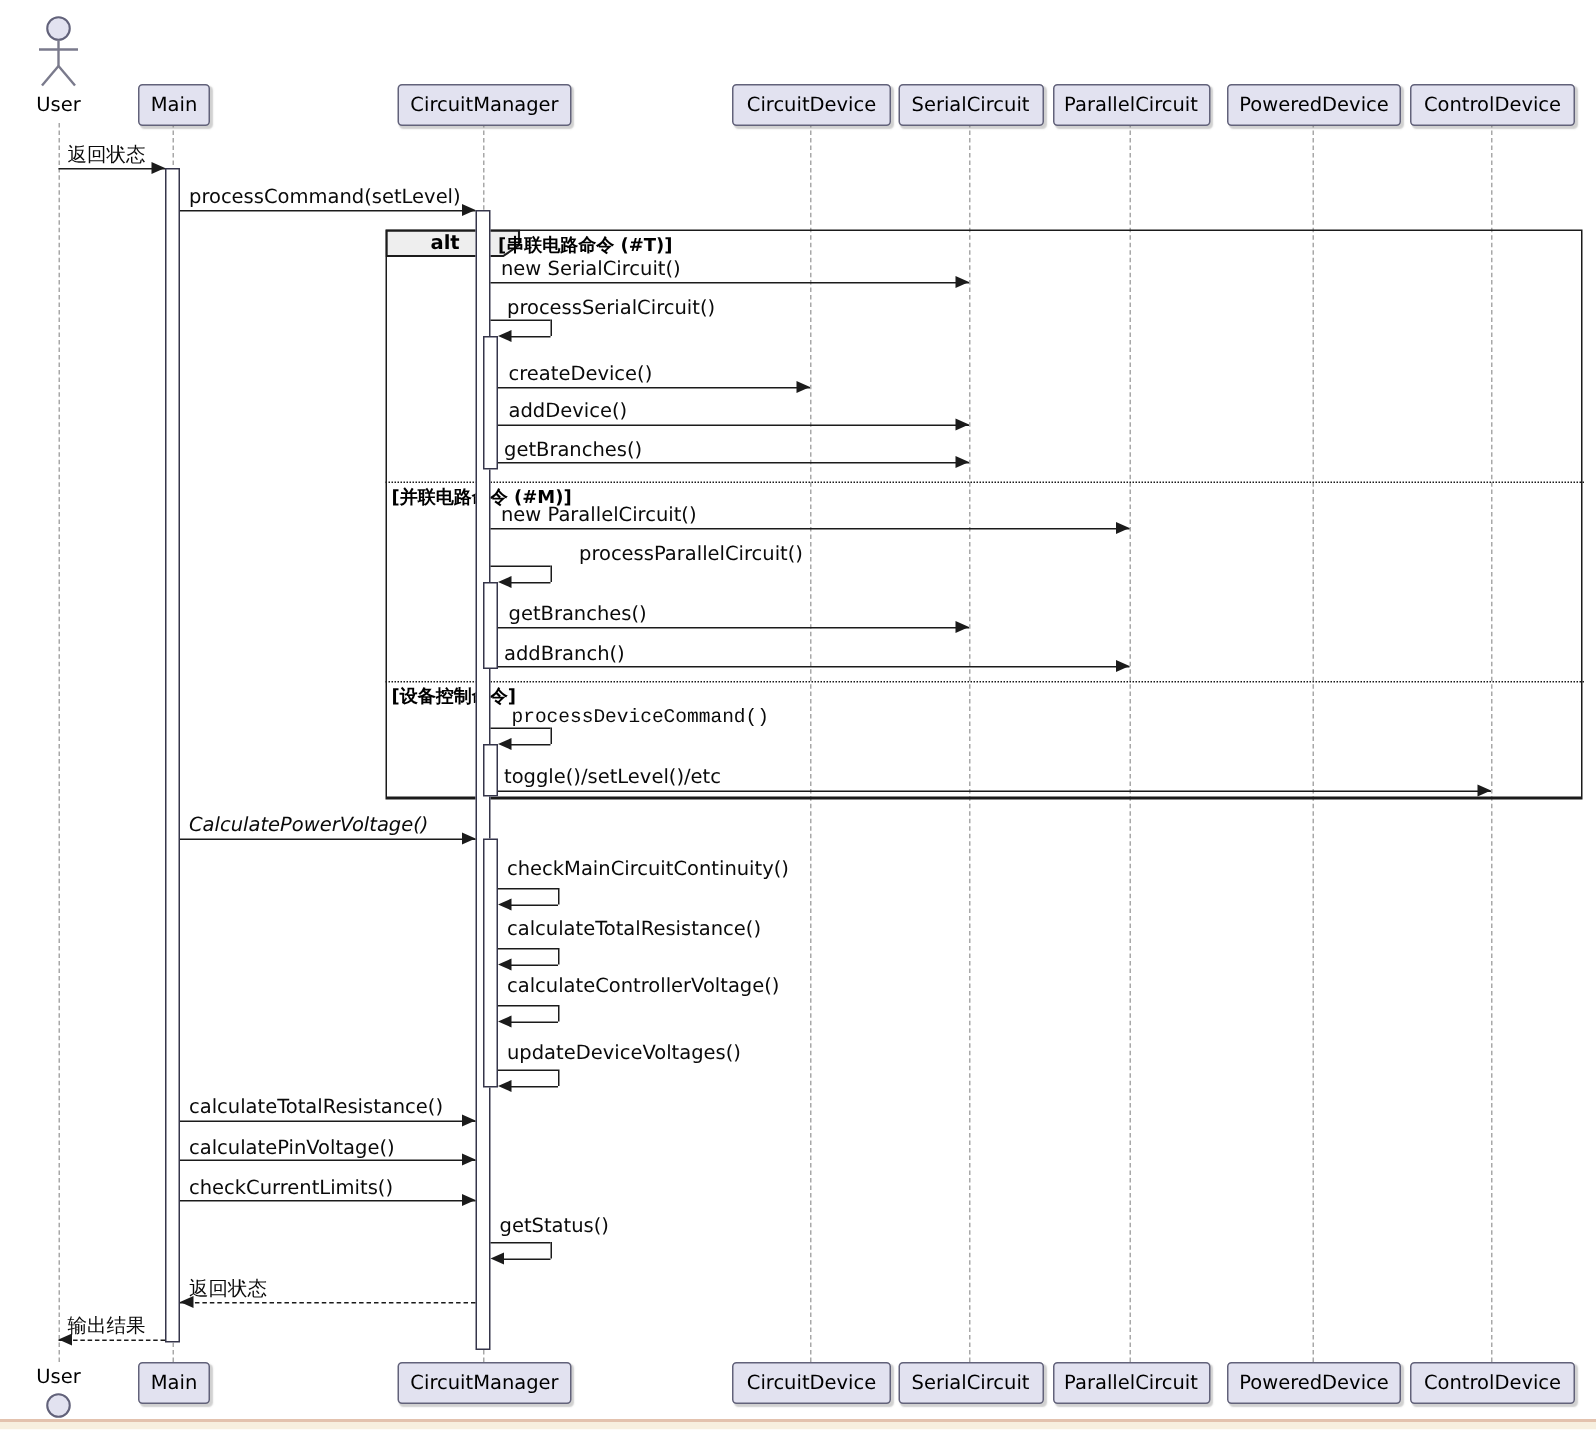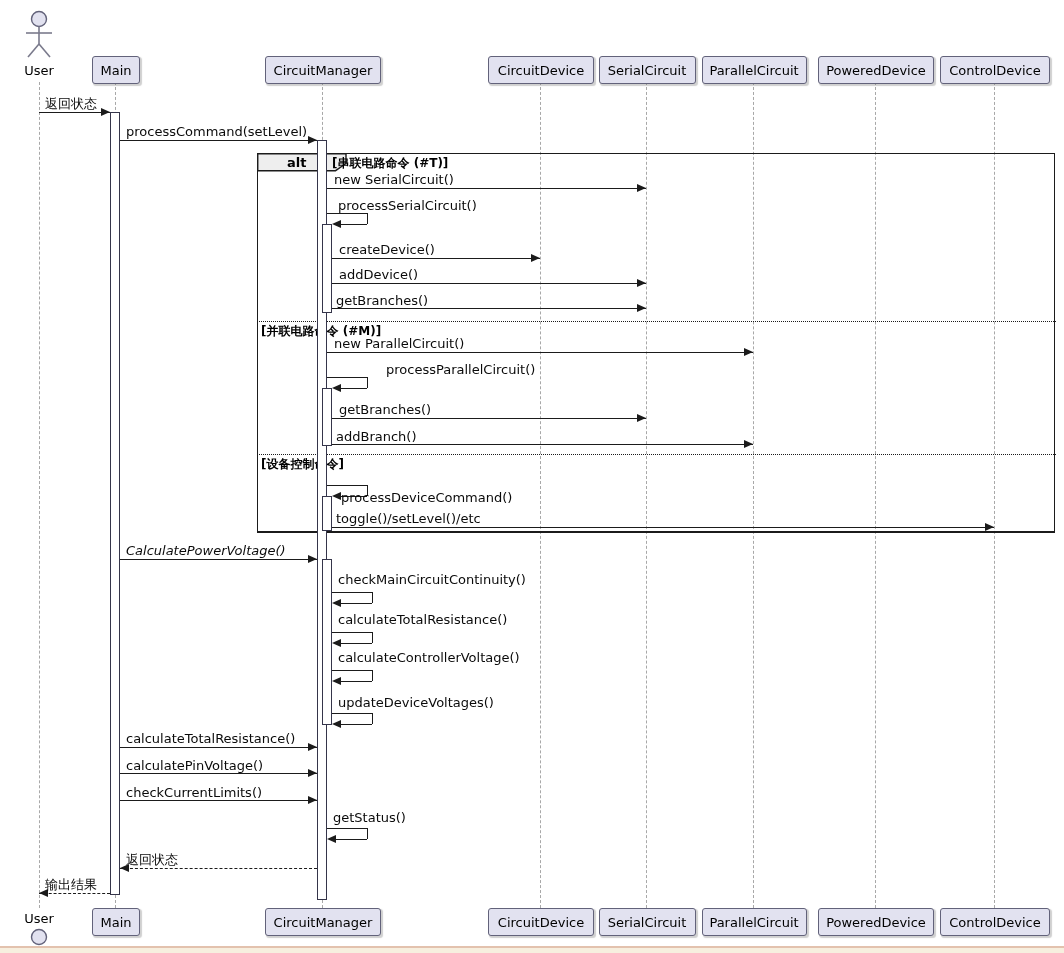--- a/index.html
+++ b/index.html
@@ -107,21 +107,21 @@
     <div class="mlabel" style="left: 338px; top: 198px;">processSerialCircuit()</div>
     <div class="mline" style="left: 327px; top: 377px; width: 40px;"></div>
     <div class="vline" style="left: 367px; top: 377px; height: 11px;"></div>
     <div class="mline" style="left: 340px; top: 388px; width: 27px;"></div>
     <div class="ah l" style="left: 332px; top: 384px;"></div>
     <div class="mlabel" style="left: 338px; top: 362px; margin-left: 48px;">processParallelCircuit()</div>
     <div class="mline" style="left: 327px; top: 485px; width: 40px;"></div>
     <div class="vline" style="left: 367px; top: 485px; height: 11px;"></div>
     <div class="mline" style="left: 340px; top: 496px; width: 27px;"></div>
     <div class="ah l" style="left: 332px; top: 492px;"></div>
-    <div class="mlabel" style="left: 341px; top: 490px;">processDeviceCommand()</div>
+    <div class="mlabel" style="left: 341px; top: 470px; font-family: Liberation Mono, monospace;">processDeviceCommand()</div>
     <div class="mline" style="left: 332px; top: 592px; width: 40px;"></div>
     <div class="vline" style="left: 372px; top: 592px; height: 11px;"></div>
     <div class="mline" style="left: 340px; top: 603px; width: 32px;"></div>
     <div class="ah l" style="left: 332px; top: 599px;"></div>
     <div class="mlabel" style="left: 338px; top: 572px;">checkMainCircuitContinuity()</div>
     <div class="mline" style="left: 332px; top: 632px; width: 40px;"></div>
     <div class="vline" style="left: 372px; top: 632px; height: 11px;"></div>
     <div class="mline" style="left: 340px; top: 643px; width: 32px;"></div>
     <div class="ah l" style="left: 332px; top: 639px;"></div>
     <div class="mlabel" style="left: 338px; top: 612px;">calculateTotalResistance()</div>

